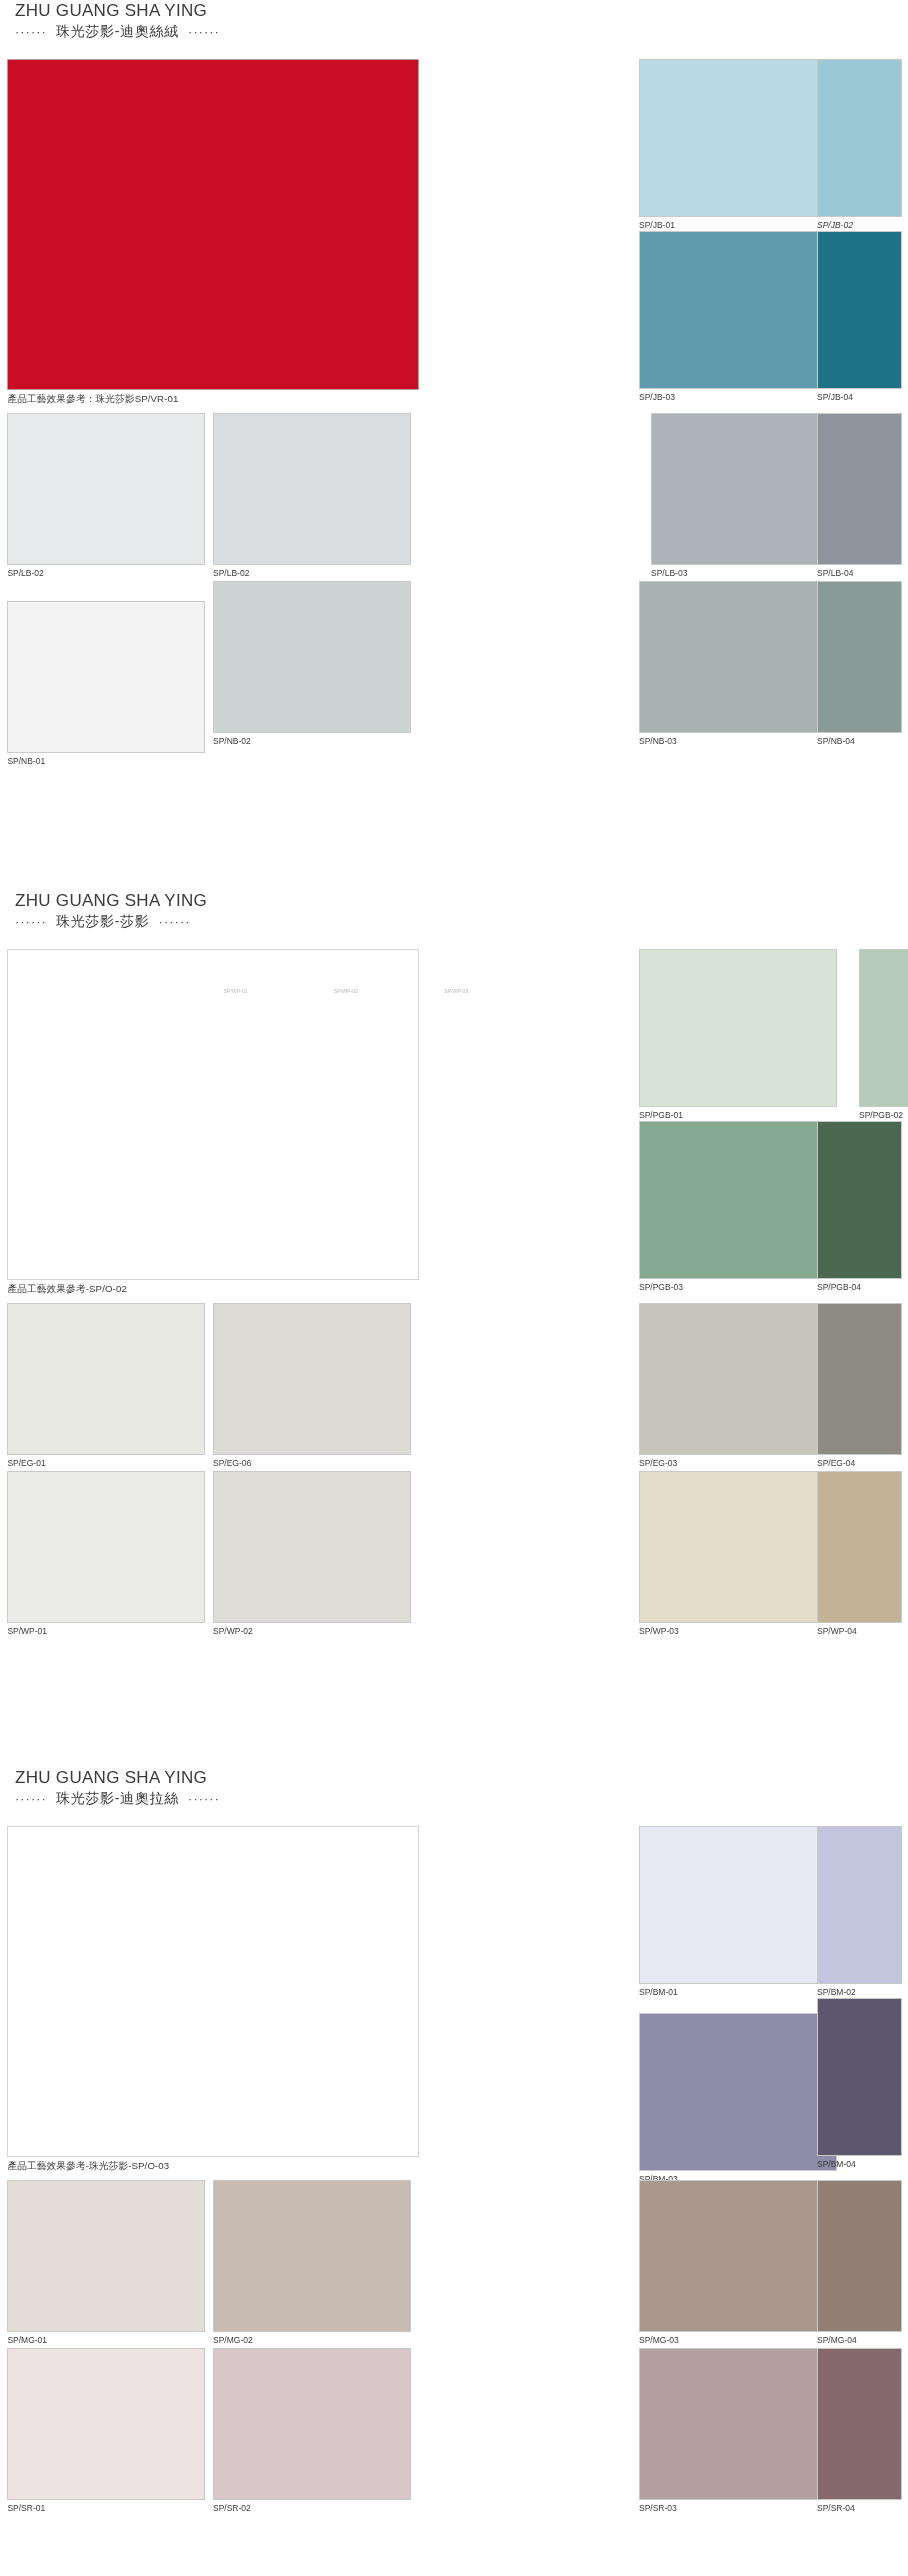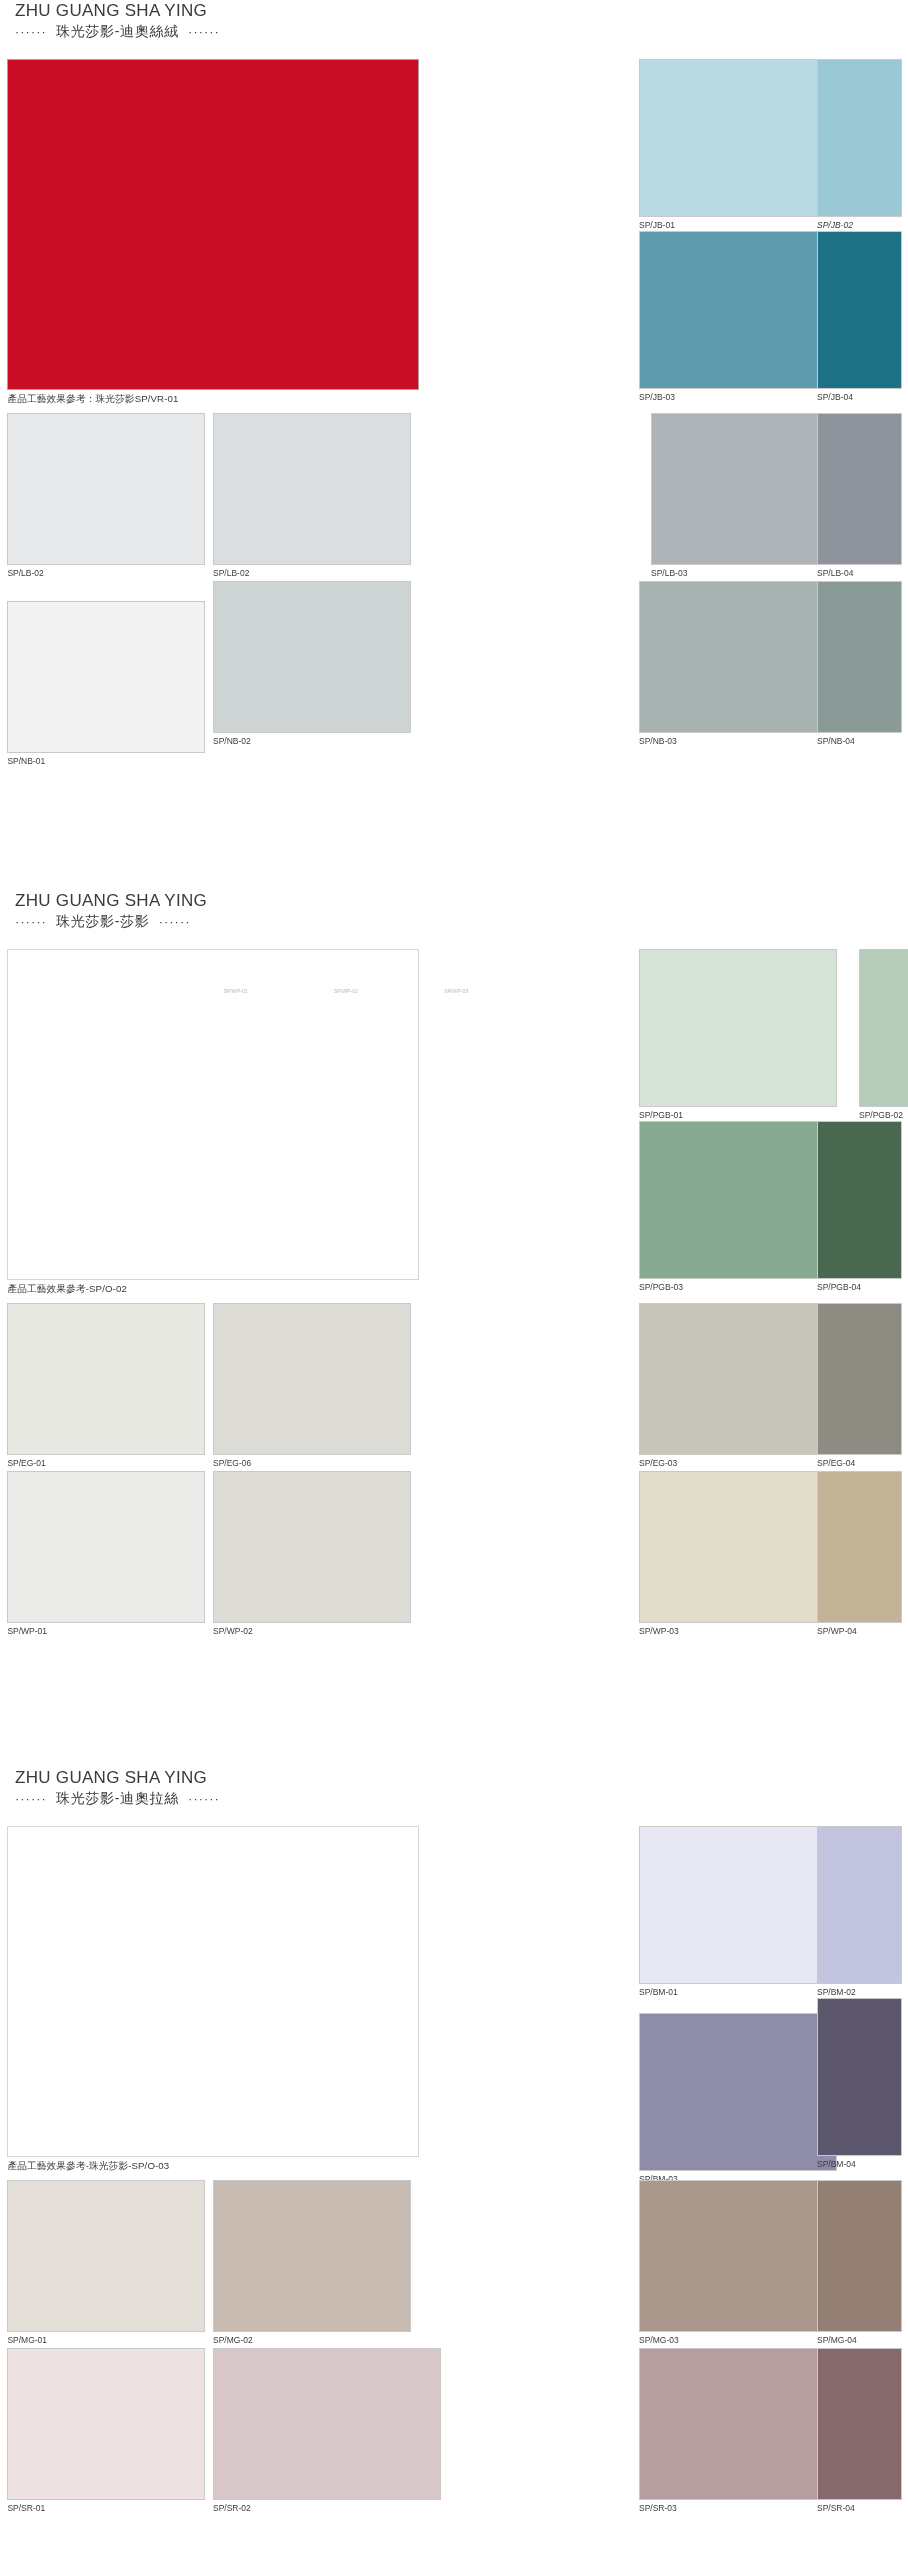--- a/index.html
+++ b/index.html
@@ -258,21 +258,21 @@
           <div class="caption">SP/MG-03</div>
         </div>
         <div class="cell" style="position: absolute; left: 817px; top: 0px; width: 85px;">
           <div class="swatch" style="height: 152px; background: rgb(147, 127, 116);"></div>
           <div class="caption">SP/MG-04</div>
         </div>
         <div class="cell" style="position: absolute; left: 7.4px; top: 168px; width: 198px;">
           <div class="swatch" style="height: 152px; background: rgb(238, 226, 226);"></div>
           <div class="caption">SP/SR-01</div>
         </div>
-        <div class="cell" style="position: absolute; left: 213px; top: 168px; width: 228px;">
+        <div class="cell" style="position: absolute; left: 213px; top: 168px; width: 198px;">
           <div class="swatch" style="height: 152px; background: rgb(215, 199, 200);"></div>
           <div class="caption">SP/SR-02</div>
         </div>
         <div class="cell" style="position: absolute; left: 639px; top: 168px; width: 198px;">
           <div class="swatch" style="height: 152px; background: rgb(180, 158, 160);"></div>
           <div class="caption">SP/SR-03</div>
         </div>
         <div class="cell" style="position: absolute; left: 817px; top: 168px; width: 85px;">
           <div class="swatch" style="height: 152px; background: rgb(134, 105, 108);"></div>
           <div class="caption">SP/SR-04</div>

